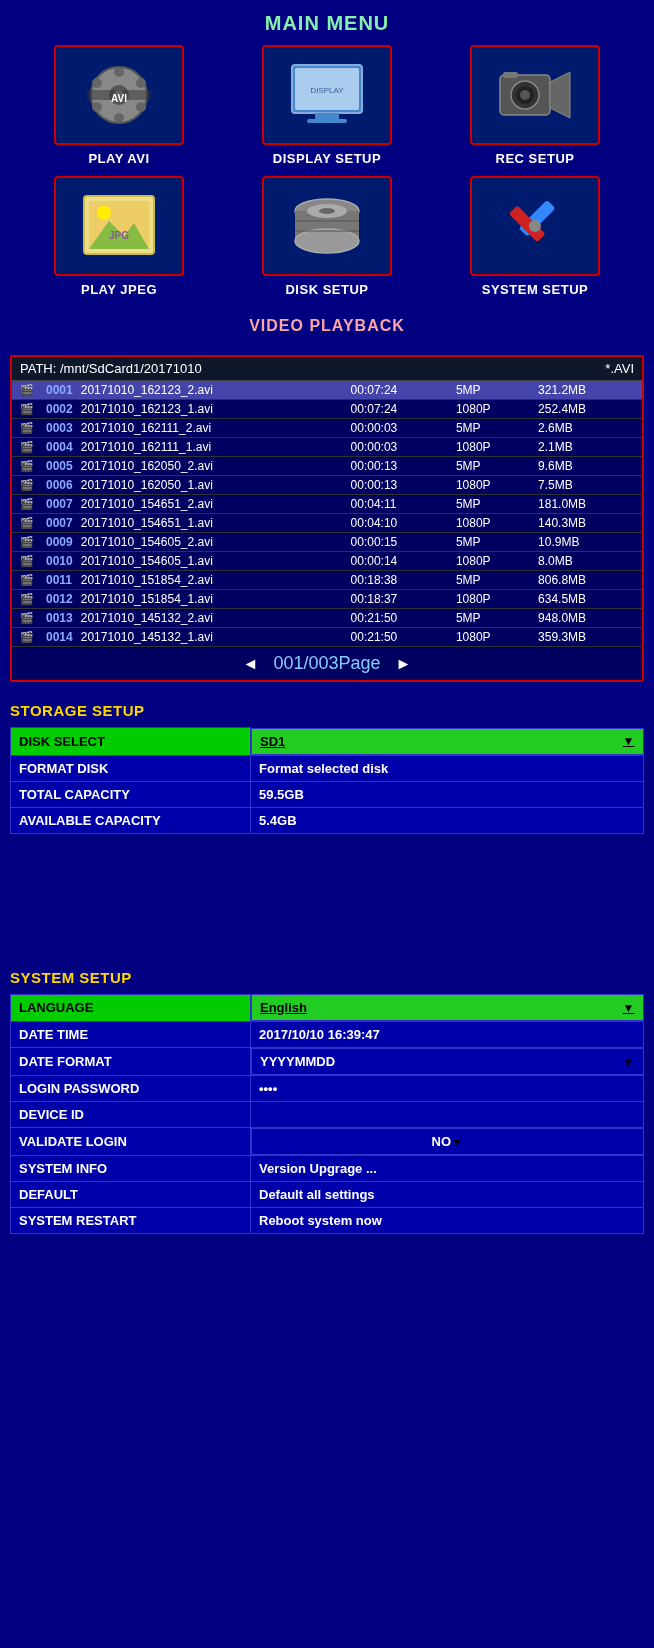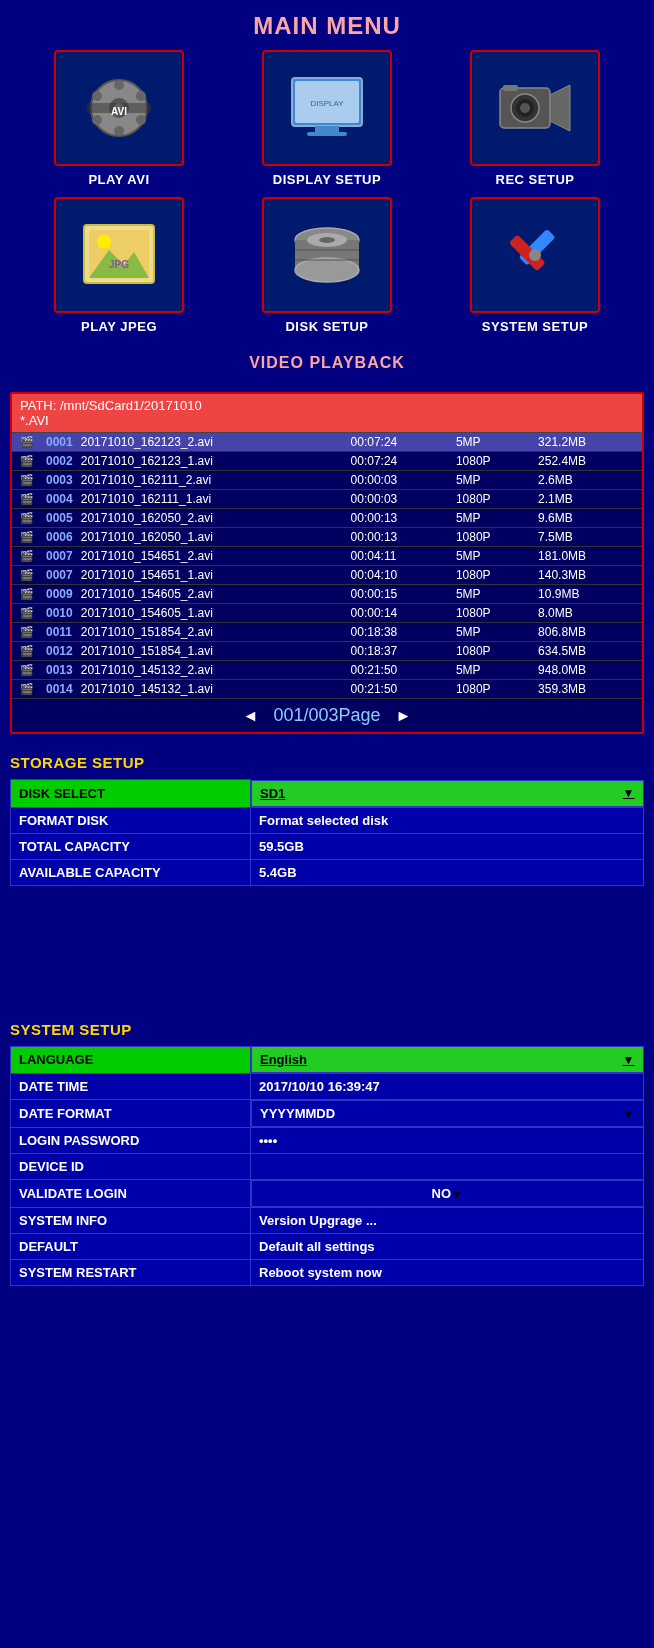--- a/index.html
+++ b/index.html
@@ -6,22 +6,22 @@
     body {
       width: 654px;
       background: #000080;
       font-family: Arial, sans-serif;
       color: white;
     }
 
     
     .main-menu-title {
       text-align: center;
-      color: #fca5a5;
-      font-size: 24px;
+      color: #86efac;
+      font-size: 20px;
       font-weight: bold;
       padding: 12px 0 10px;
       letter-spacing: 1px;
     }
 
     .menu-grid {
       display: grid;
       grid-template-columns: repeat(3, 1fr);
       gap: 10px;
       padding: 0 20px 15px;
@@ -29,21 +29,21 @@
 
     .menu-item {
       display: flex;
       flex-direction: column;
       align-items: center;
       cursor: pointer;
     }
 
     .menu-icon-box {
       width: 130px;
-      height: 116px;
+      height: 100px;
       border: 2px solid #cc0000;
       border-radius: 4px;
       background: #001a6e;
       display: flex;
       align-items: center;
       justify-content: center;
       overflow: hidden;
       position: relative;
     }
 
@@ -81,28 +81,27 @@
       letter-spacing: 1px;
     }
 
     .playback-container {
       border: 2px solid #cc0000;
       border-radius: 2px;
       background: #000060;
     }
 
     .path-bar {
-      background: #ef4444;
+      background: #0f172a;
       color: white;
       font-size: 13px;
       padding: 4px 8px;
       border-bottom: 1px solid #444;
       display: flex;
       justify-content: space-between;
-      flex-direction: column;
     }
 
     .file-table {
       width: 100%;
       border-collapse: collapse;
       font-size: 12px;
     }
 
     .file-table tr {
       border-bottom: 1px solid #333;

